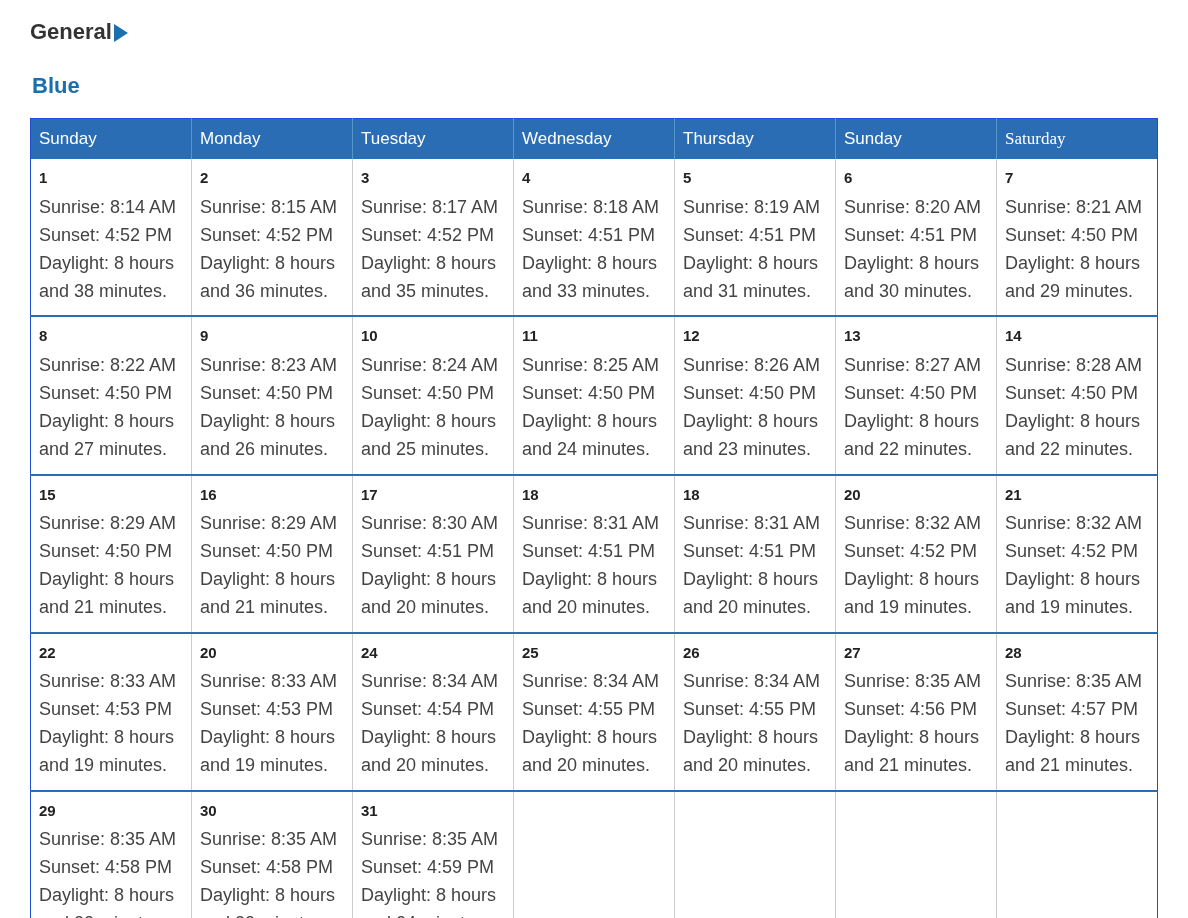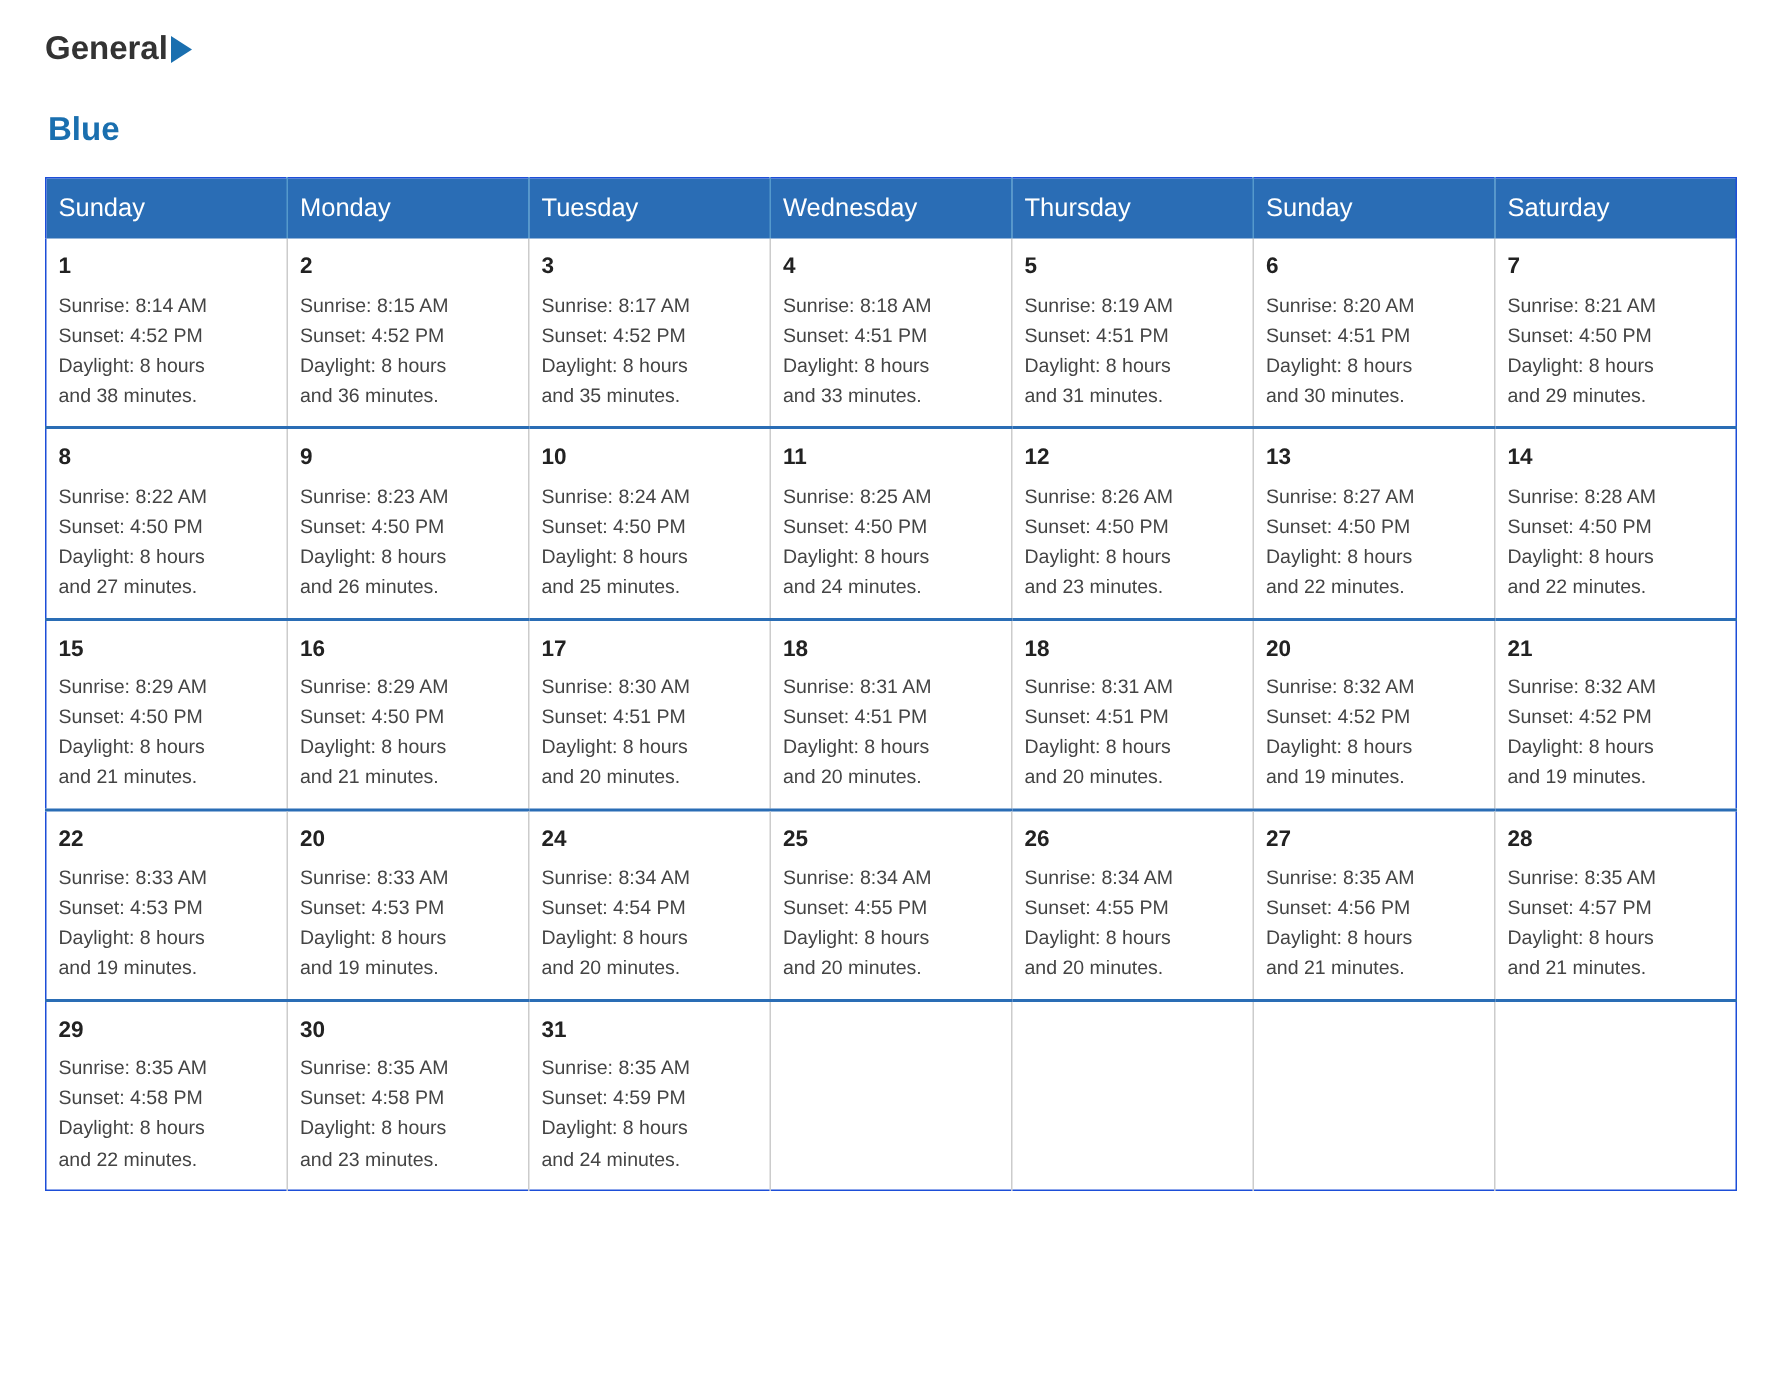--- a/index.html
+++ b/index.html
@@ -57,20 +57,21 @@
       background-color: #2a6db5;
       color: #fff;
       padding: 10px 8px;
       font-size: 17px;
       font-weight: normal;
       text-align: left;
       border-right: 1px solid #5599cc;
     }
     .calendar thead tr th:last-child {
       border-right: none;
+      font-family: Liberation Serif, serif;
     }
     .calendar tbody tr td {
       vertical-align: top;
       padding: 8px 8px 10px 8px;
       border-right: 1px solid #ccc;
       border-bottom: 2px solid #2a6db5;
       width: 14.28%;
       font-size: 13px;
       color: #333;
       line-height: 1.5;
@@ -82,21 +83,21 @@
       border-bottom: none;
     }
     .day-number {
       font-size: 15px;
       font-weight: bold;
       color: #222;
       display: block;
       margin-bottom: 4px;
     }
     .day-info {
-      font-size: 13px;
+      font-size: 18px;
       color: #444;
       line-height: 1.55;
     }
     .empty-cell {
       background: #fff;
     }
   </style>
 </head>
 <body>
 

